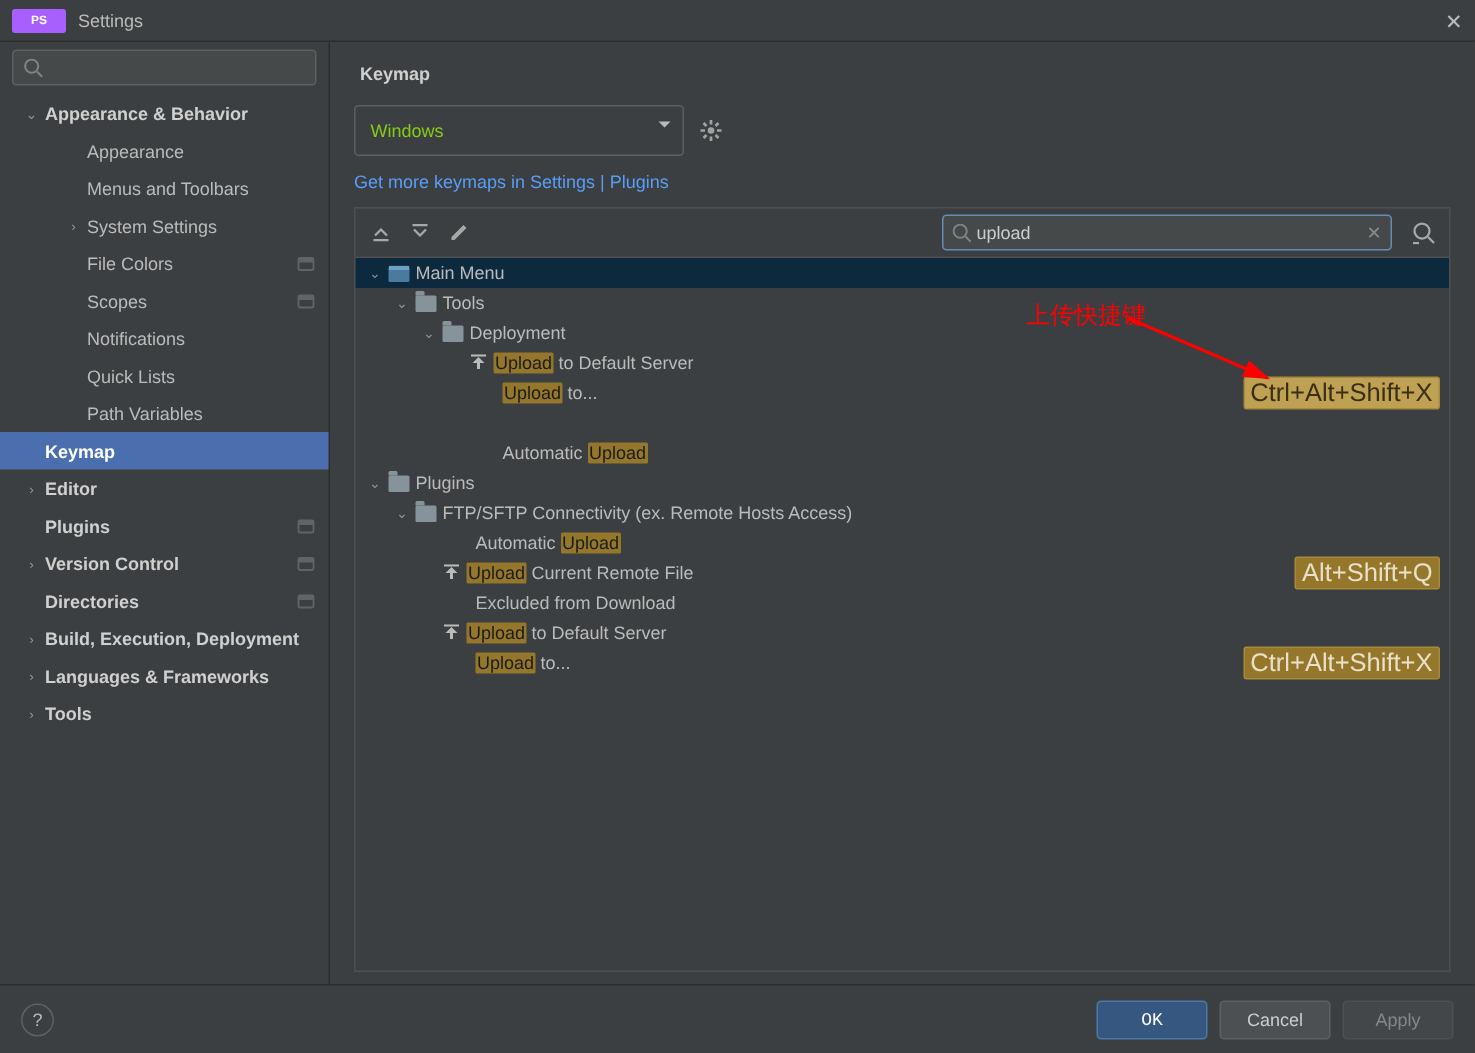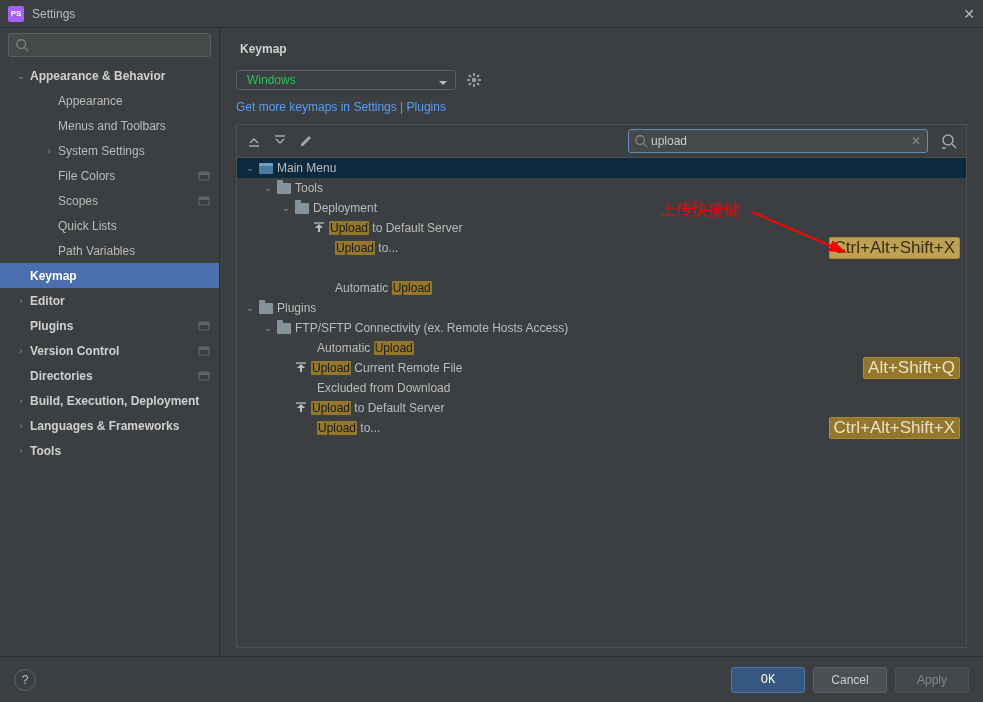--- a/index.html
+++ b/index.html
@@ -1,38 +1,38 @@
 <!DOCTYPE html>
 <html><head>
 <meta charset="utf-8">
 <style>
 * { margin:0; padding:0; box-sizing:border-box; }
 body { width:983px; height:702px; background:#3c3f41; font-family:"Segoe UI",Arial,sans-serif; font-size:12px; color:#bbbbbb; overflow:hidden; position:relative; }
 .titlebar { height:28px; display:flex; align-items:center; padding:0 8px; border-bottom:1px solid #2d2d2d; }
-.titlebar .logo { width:16px; height:16px; background:#a760ff; display:flex; align-items:center; justify-content:center; font-size:8px; font-weight:bold; color:#fff; border-radius:2px; margin-right:8px; }
+.titlebar .logo { width:36px; height:16px; background:#a760ff; display:flex; align-items:center; justify-content:center; font-size:8px; font-weight:bold; color:#fff; border-radius:2px; margin-right:8px; }
 .titlebar .title { color:#bbbbbb; flex:1; }
 .titlebar .close { color:#bbbbbb; font-size:14px; cursor:pointer; }
 .content { display:flex; height:628px; }
 .sidebar { width:220px; border-right:1px solid #2d2d2d; padding:5px 0; }
 .searchbox { margin:0 8px 6px 8px; height:24px; background:#45494a; border:1px solid #5e6060; border-radius:3px; display:flex; align-items:center; padding:0 6px; }
 .searchbox svg { width:14px; height:14px; opacity:.6; }
 .tree { }
 .tree-item { height:25px; display:flex; align-items:center; padding:0 8px 0 0; cursor:pointer; color:#bbbbbb; position:relative; }
 .tree-item .label { flex:1; white-space:nowrap; overflow:hidden; }
 .tree-item .tail-icon { width:14px; height:14px; opacity:.5; }
 .tree-item.bold .label { font-weight:bold; color:#d0d0d0; }
 .tree-item.selected { background:#4b6eaf; color:#fff; }
 .tree-item.selected .label { color:#fff; }
 .chev { width:10px; display:inline-block; text-align:center; font-size:9px; opacity:.7; margin-right:4px; }
 .ind0 { padding-left:16px; }
 .ind1 { padding-left:44px; }
 .main { flex:1; display:flex; flex-direction:column; padding:12px 16px 8px 16px; }
 .main-title { font-weight:bold; color:#d0d0d0; margin:2px 0 14px 4px; }
 .select-row { display:flex; align-items:center; gap:10px; margin-bottom:10px; }
-.dropdown { width:220px; height:20px; background:#3c3f41; border:1px solid #5e6060; border-radius:3px; display:flex; align-items:center; padding:0 24px 0 10px; position:relative; color:#22c55e; }
+.dropdown { width:220px; height:34px; background:#3c3f41; border:1px solid #5e6060; border-radius:3px; display:flex; align-items:center; padding:0 24px 0 10px; position:relative; color:#84cc16; }
 .dropdown::after { content:""; position:absolute; right:8px; top:10px; border:4px solid transparent; border-top-color:#bbb; }
 .gear { width:16px; height:16px; opacity:.8; cursor:pointer; }
 .link { color:#589df6; }
 .link a { color:#589df6; text-decoration:none; }
 .toolbar { margin-top:10px; display:flex; align-items:center; gap:4px; border:1px solid #4d4f50; border-bottom:none; padding:4px 6px; background:#3c3f41; }
 .toolbar .btn { width:22px; height:22px; display:flex; align-items:center; justify-content:center; opacity:.85; cursor:pointer; }
 .toolbar .spacer { flex:1; }
 .search-field { width:300px; height:24px; background:#45494a; border:1px solid #688cb3; border-radius:3px; display:flex; align-items:center; padding:0 24px 0 22px; position:relative; color:#ccc; }
 .search-field svg.mag { position:absolute; left:5px; width:14px; height:14px; opacity:.6; }
 .search-field .x { position:absolute; right:6px; opacity:.5; cursor:pointer; }
@@ -44,21 +44,21 @@
 .row .icon { margin:0 4px; display:flex; align-items:center; }
 .folder { width:14px; height:11px; background:#87939a; border-radius:1px; position:relative; }
 .folder::before { content:""; position:absolute; top:-3px; left:0; width:6px; height:3px; background:#87939a; border-radius:1px 1px 0 0; }
 .menuicon { width:14px; height:11px; background:#4a7a9e; border-radius:1px; border-top:3px solid #6da0c5; }
 .upicon svg { width:12px; height:12px; }
 .row .txt { flex:1; white-space:nowrap; }
 .hl { background:#94772b; color:#1c1c1c; padding:0 1px; border-radius:1px; }
 .shortcut { background:#94772b; color:#e8e0c8; padding:0 4px; border-radius:2px; font-size:17px; border:1px solid #a88a3a; }
 .shortcut.b { background:#bfa154; color:#3a2f13; }
 .pl1{padding-left:8px}.pl2{padding-left:26px}.pl3{padding-left:44px}.pl4{padding-left:62px}.pl5{padding-left:80px}
-.annot { position:absolute; color:#ff0000; font-size:16px; font-weight:normal; pointer-events:none; z-index:100; left:660px; top:200px; font-family:"Microsoft YaHei",sans-serif; }
+.annot { position:absolute; color:#ff0000; font-size:16px; font-weight:normal; pointer-events:none; z-index:100; left:684px; top:200px; font-family:"Microsoft YaHei",sans-serif; }
 .arrow { position:absolute; z-index:99; pointer-events:none; }
 .footer { height:46px; border-top:1px solid #2d2d2d; display:flex; align-items:center; padding:0 14px; gap:8px; }
 .help { width:22px; height:22px; border:1px solid #5e6060; border-radius:11px; display:flex; align-items:center; justify-content:center; color:#bbb; cursor:pointer; }
 .footer .sp { flex:1; }
 .fbtn { min-width:74px; height:26px; border:1px solid #5e6060; border-radius:3px; background:#4c5052; color:#ccc; display:flex; align-items:center; justify-content:center; cursor:pointer; }
 .fbtn.primary { background:#365880; border-color:#4a78a8; color:#fff;font-family:Liberation Mono, monospace; }
 .fbtn.disabled { opacity:.5; cursor:default; }
 </style>
 </head>
 <body>
@@ -102,20 +102,24 @@
               <rect x="2" y="3" width="10" height="3" fill="#888"></rect>
             </svg></span>
         </div>
         <div class="tree-item ind1">
           <span class="chev"></span>
           <span class="label">Scopes</span>
           <span class="tail-icon"><svg width="14" height="14" viewBox="0 0 14 14">
               <rect x="2" y="3" width="10" height="8" rx="1" fill="none" stroke="#888" stroke-width="1.2"></rect>
               <rect x="2" y="3" width="10" height="3" fill="#888"></rect>
             </svg></span>
+        </div>
+        <div class="tree-item ind1">
+          <span class="chev"></span>
+          <span class="label">Notifications</span>
         </div>
         <div class="tree-item ind1">
           <span class="chev"></span>
           <span class="label">Quick Lists</span>
         </div>
         <div class="tree-item ind1">
           <span class="chev"></span>
           <span class="label">Path Variables</span>
         </div>
         <div class="tree-item ind0 bold selected">

